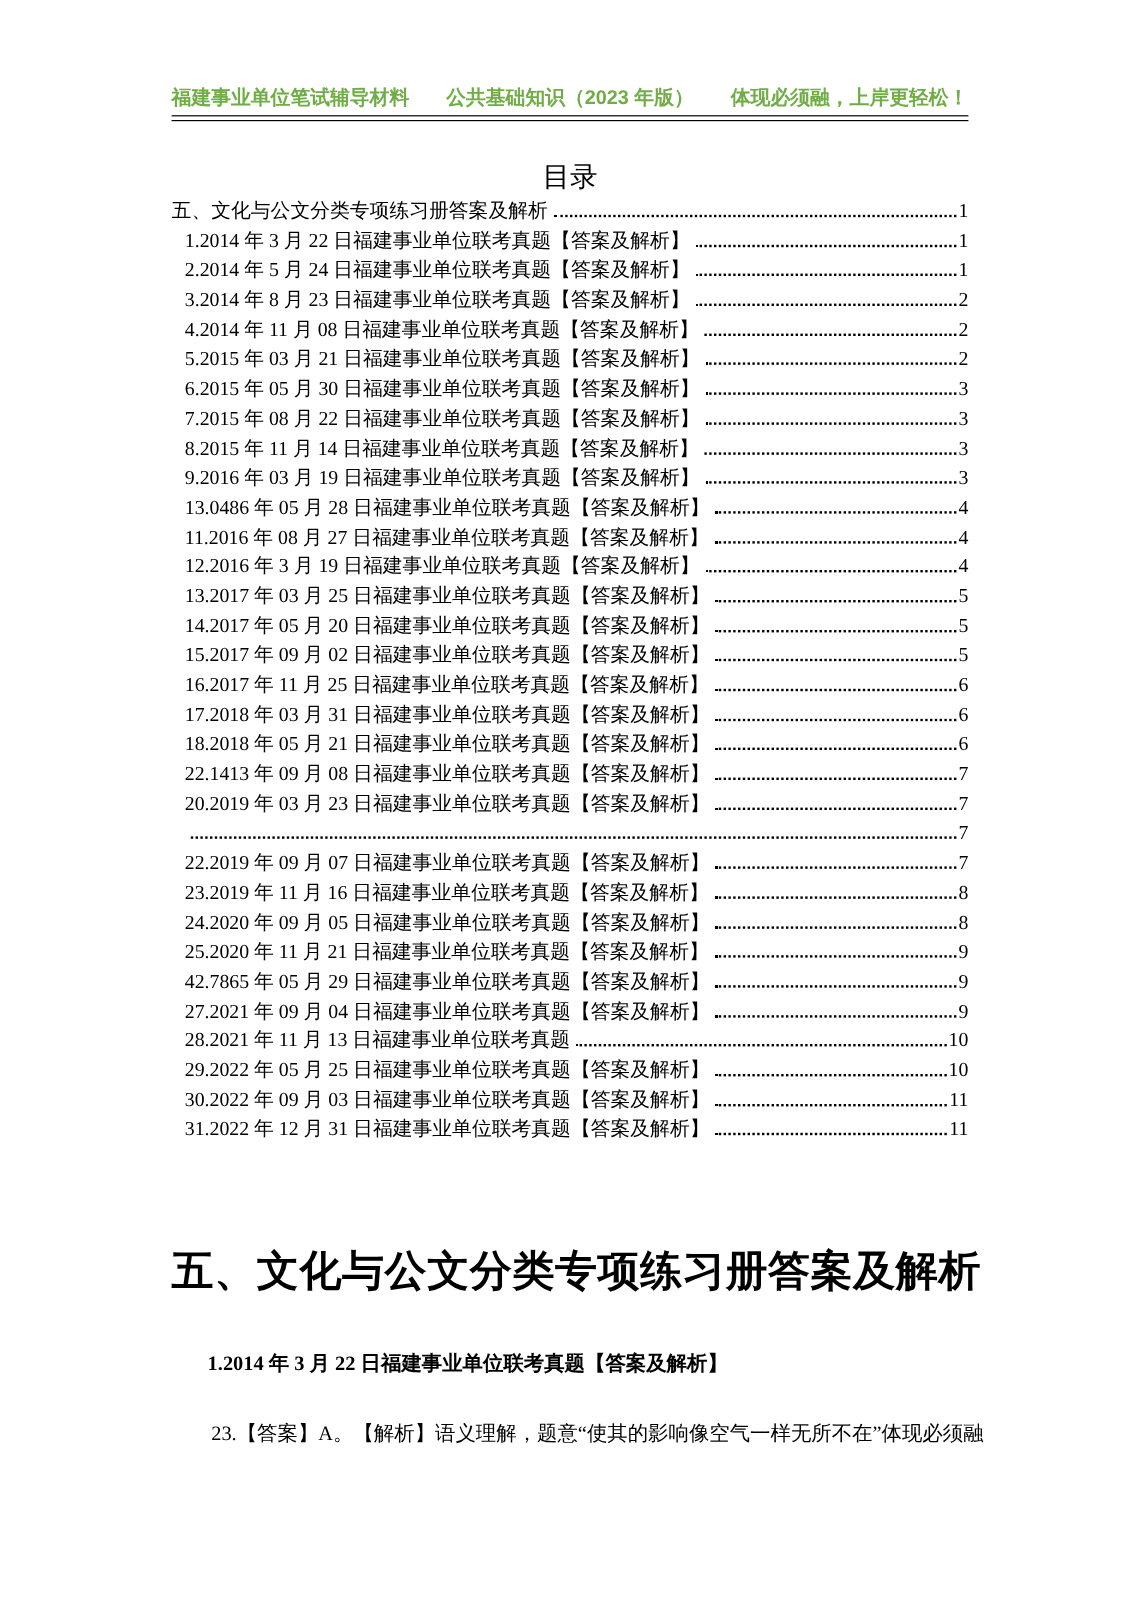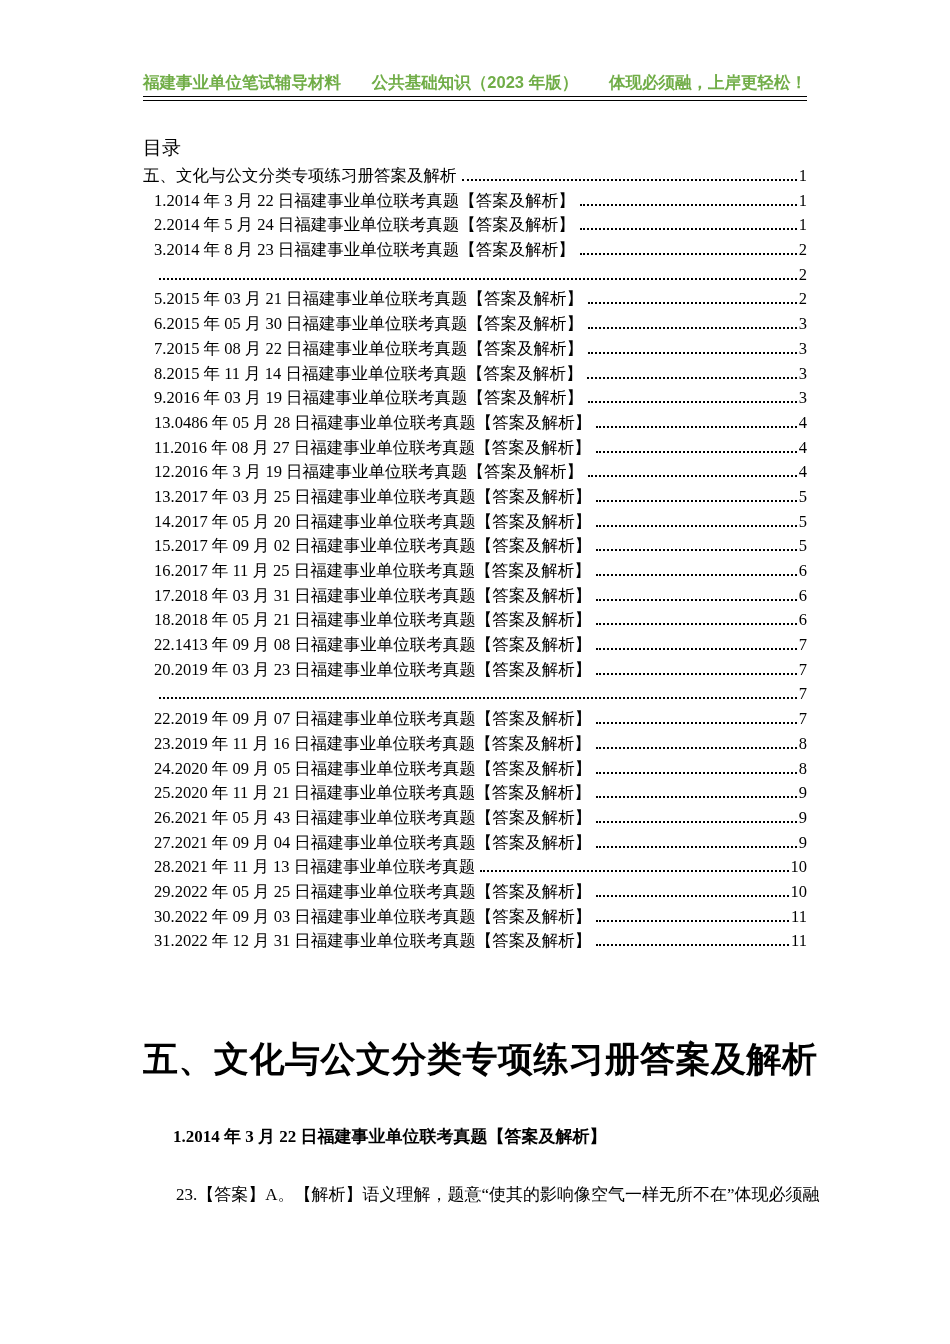--- a/index.html
+++ b/index.html
@@ -36,21 +36,22 @@
   }
   .header-rule {
     margin-top: 4px;
     height: 3px;
     border-top: 1.5px solid #000;
     border-bottom: 1.5px solid #000;
   }
   
   .toc-title {
     margin-top: 36px;
-    font-size: 19px;
+    text-align: center;
+    font-size: 23px;
     line-height: 22px;
   }
   .toc-list {
     margin-top: 5px;
   }
   .toc-row {
     display: flex;
     align-items: baseline;
     height: 24.7px;
     line-height: 24.7px;
@@ -121,20 +122,21 @@
           <span class="toc-label">2.2014 年 5 月 24 日福建事业单位联考真题【答案及解析】</span>
           <span class="leader"></span>
           <span class="toc-page">1</span>
         </div>
         <div class="toc-row lvl2">
           <span class="toc-label">3.2014 年 8 月 23 日福建事业单位联考真题【答案及解析】</span>
           <span class="leader"></span>
           <span class="toc-page">2</span>
         </div>
         <div class="toc-row lvl2">
+          <span class="toc-label">4.2014 年 11 月 08 日福建事业单位联考真题【答案及解析】</span>
           <span class="leader"></span>
           <span class="toc-page">2</span>
         </div>
         <div class="toc-row lvl2">
           <span class="toc-label">5.2015 年 03 月 21 日福建事业单位联考真题【答案及解析】</span>
           <span class="leader"></span>
           <span class="toc-page">2</span>
         </div>
         <div class="toc-row lvl2">
           <span class="toc-label">6.2015 年 05 月 30 日福建事业单位联考真题【答案及解析】</span>
@@ -229,21 +231,21 @@
           <span class="toc-label">24.2020 年 09 月 05 日福建事业单位联考真题【答案及解析】</span>
           <span class="leader"></span>
           <span class="toc-page">8</span>
         </div>
         <div class="toc-row lvl2">
           <span class="toc-label">25.2020 年 11 月 21 日福建事业单位联考真题【答案及解析】</span>
           <span class="leader"></span>
           <span class="toc-page">9</span>
         </div>
         <div class="toc-row lvl2">
-          <span class="toc-label">26.2021 年 05 月 43 日福建事业单位联考真题【答案及解析】</span>
+          <span class="toc-label">42.7865 年 05 月 29 日福建事业单位联考真题【答案及解析】</span>
           <span class="leader"></span>
           <span class="toc-page">9</span>
         </div>
         <div class="toc-row lvl2">
           <span class="toc-label">27.2021 年 09 月 04 日福建事业单位联考真题【答案及解析】</span>
           <span class="leader"></span>
           <span class="toc-page">9</span>
         </div>
         <div class="toc-row lvl2">
           <span class="toc-label">28.2021 年 11 月 13 日福建事业单位联考真题</span>

